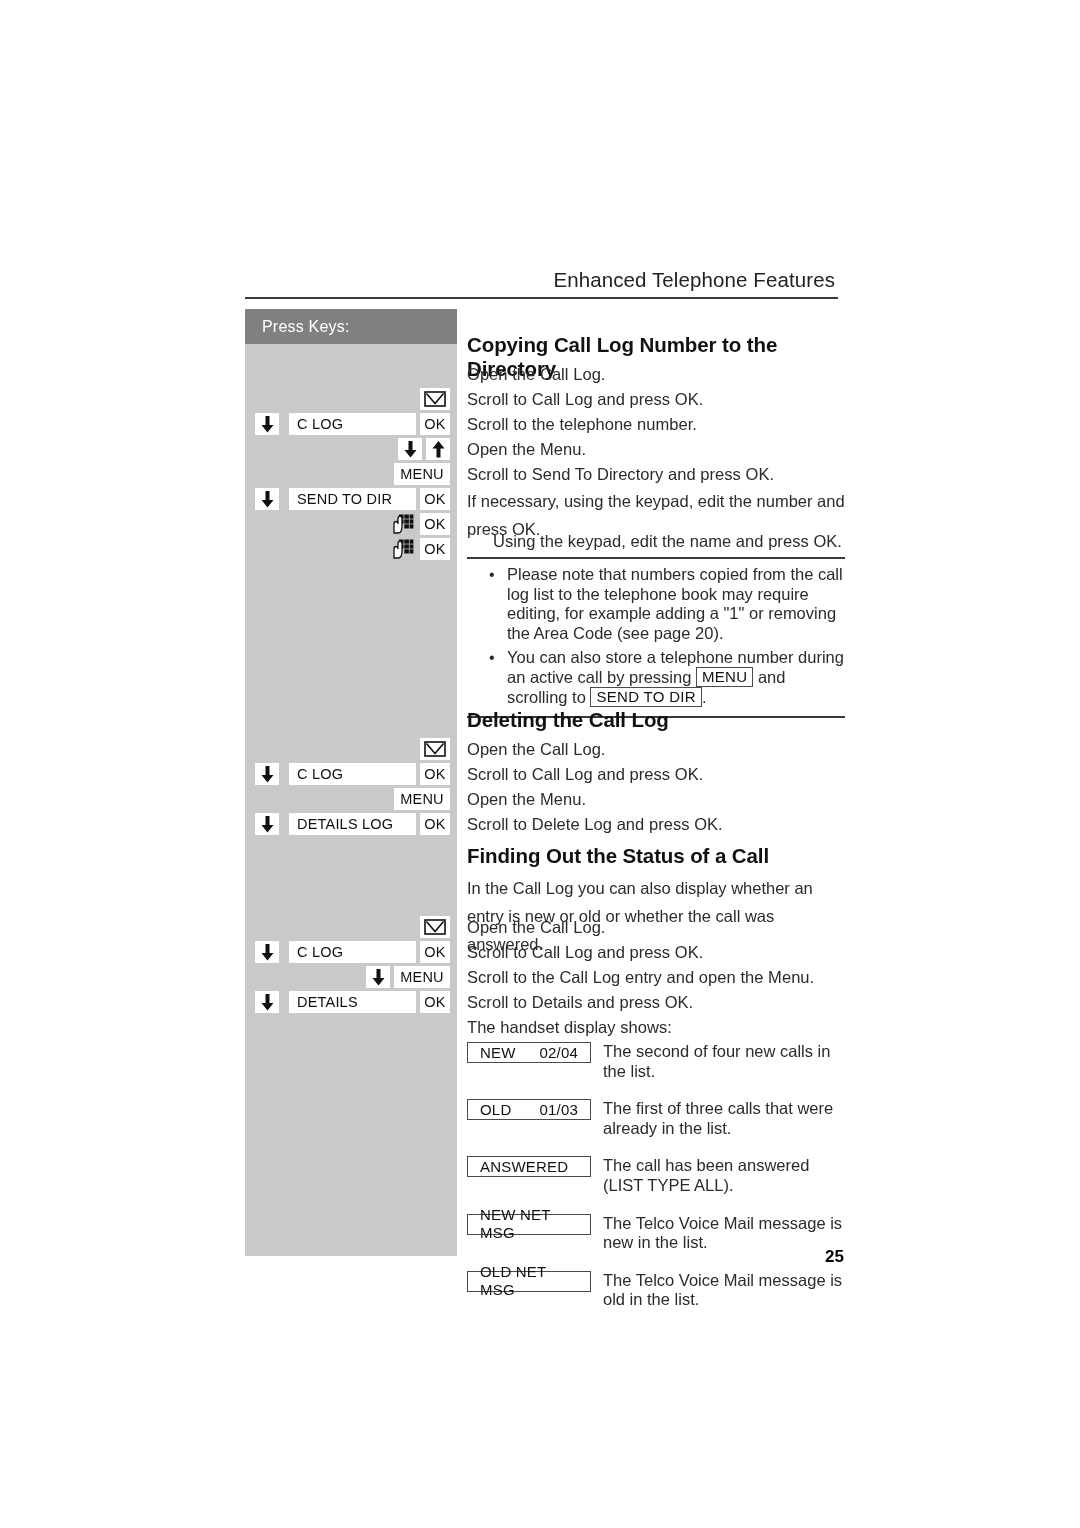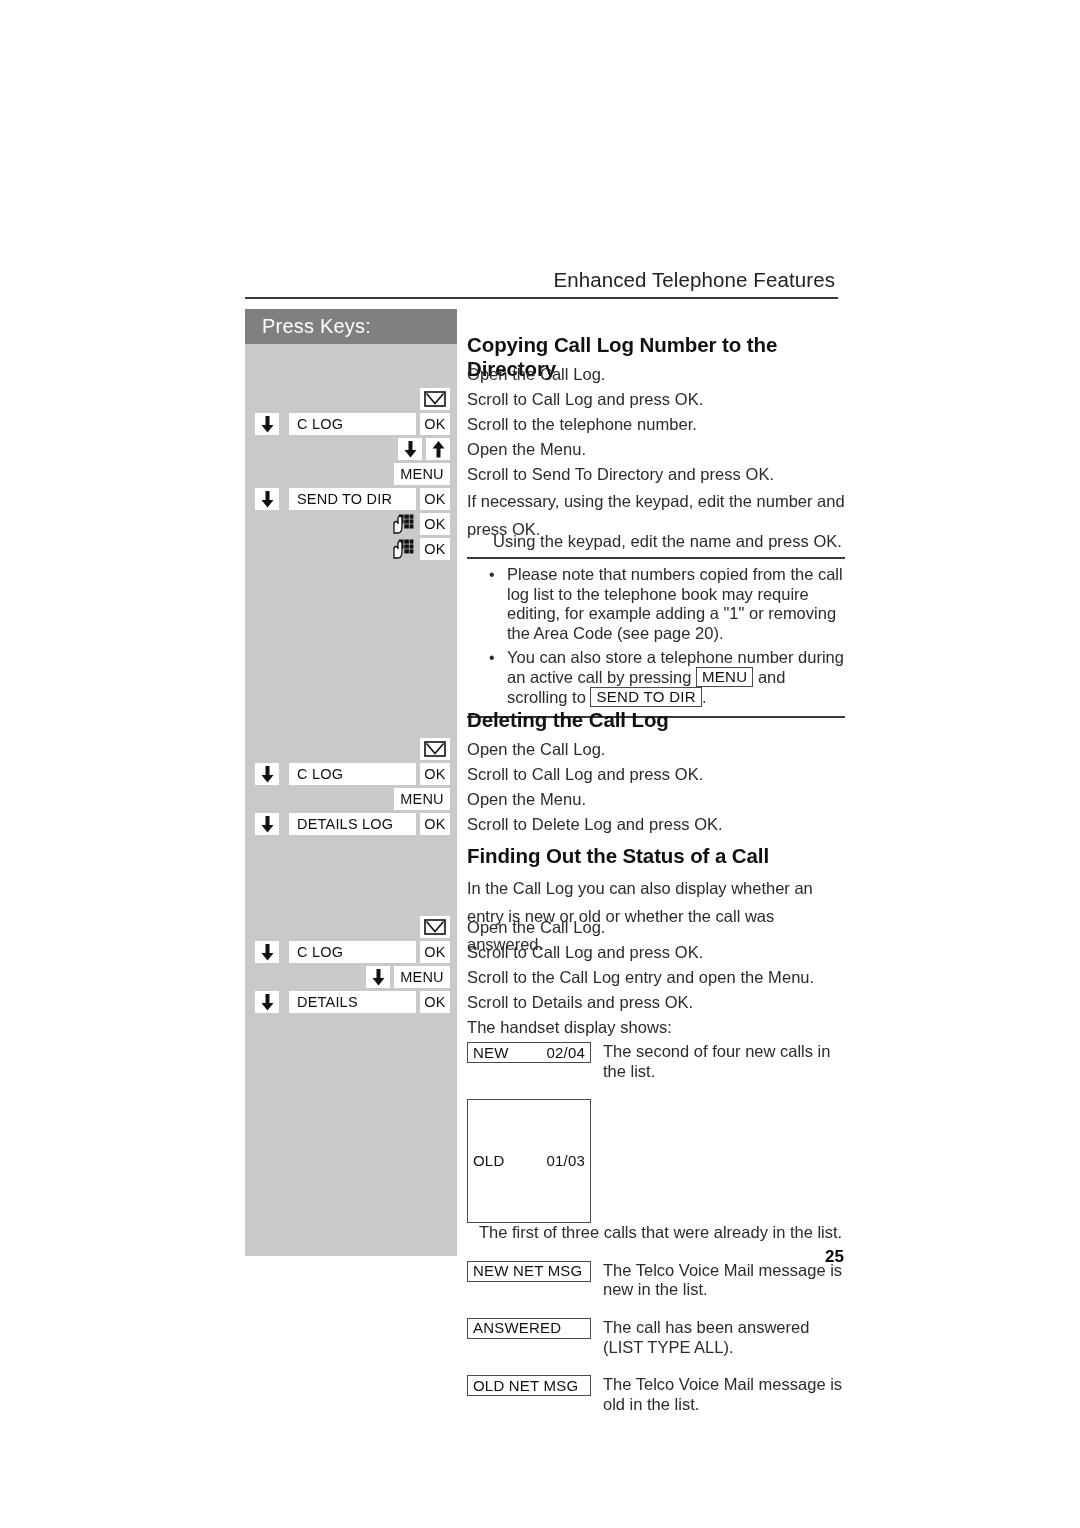--- a/index.html
+++ b/index.html
@@ -38,21 +38,21 @@
 
   .sidebar {
     position:absolute; left:0; top:0;
     width:212px; height:947px;
     background:#c9c9c9;
   }
   .sidebar-head {
     height:35px;
     background:#808080;
     color:#ffffff;
-    font-size:20px;
+    font-size:16px;
     line-height:35px;
     padding-left:17px;
     letter-spacing:0.2px;
   }
 
   
   .keyrow {
     position:absolute;
     left:0;
     width:212px;
@@ -175,21 +175,21 @@
   .strow { display:flex; margin-bottom:3px; }
   .disp {
     width:124px; flex:0 0 124px;
     border:1.4px solid #4a4a4a;
     height:21px;
     font-size:15px;
     line-height:18px;
     color:#111;
     display:flex;
     align-items:center;
-    padding:0 5px;
+    padding:0 12px;
     letter-spacing:0.2px;
     background:#fff;
   }
   .disp .l { }
   .disp .r { margin-left:auto; }
   .strow .desc {
     font-size:16.5px;
     line-height:19.6px;
     color:#2b2b2b;
     padding-left:12px;
@@ -457,43 +457,43 @@
       <div class="cline line" style="top:707px;">The handset display shows:</div>
 
       <div class="statustable" style="top:733px;">
         <div class="strow">
           <div class="disp">
             <span class="l">NEW</span>
             <span class="r">02/04</span>
           </div>
           <div class="desc">The second of four new calls in the list.</div>
         </div>
-        <div class="strow" style="margin-top:18px;flex-direction:column;">
+        <div class="strow" style="margin-top:18px;">
           <div class="disp">
             <span class="l">OLD</span>
             <span class="r">01/03</span>
           </div>
           <div class="desc">The first of three calls that were already in the list.</div>
+        </div>
+        <div class="strow" style="margin-top:18px;">
+          <div class="disp">
+            <span class="l">ANSWERED</span>
+            <span class="r"></span>
+          </div>
+          <div class="desc">The call has been answered (LIST TYPE ALL).</div>
         </div>
         <div class="strow" style="margin-top:18px;">
           <div class="disp">
             <span class="l">NEW NET MSG</span>
             <span class="r"></span>
           </div>
           <div class="desc">The Telco Voice Mail message is new in the list.</div>
         </div>
         <div class="strow" style="margin-top:18px;">
           <div class="disp">
-            <span class="l">ANSWERED</span>
-            <span class="r"></span>
-          </div>
-          <div class="desc">The call has been answered (LIST TYPE ALL).</div>
-        </div>
-        <div class="strow" style="margin-top:18px;">
-          <div class="disp">
             <span class="l">OLD NET MSG</span>
             <span class="r"></span>
           </div>
           <div class="desc">The Telco Voice Mail message is old in the list.</div>
         </div>
       </div>
 
     </div>
   </div>
 

